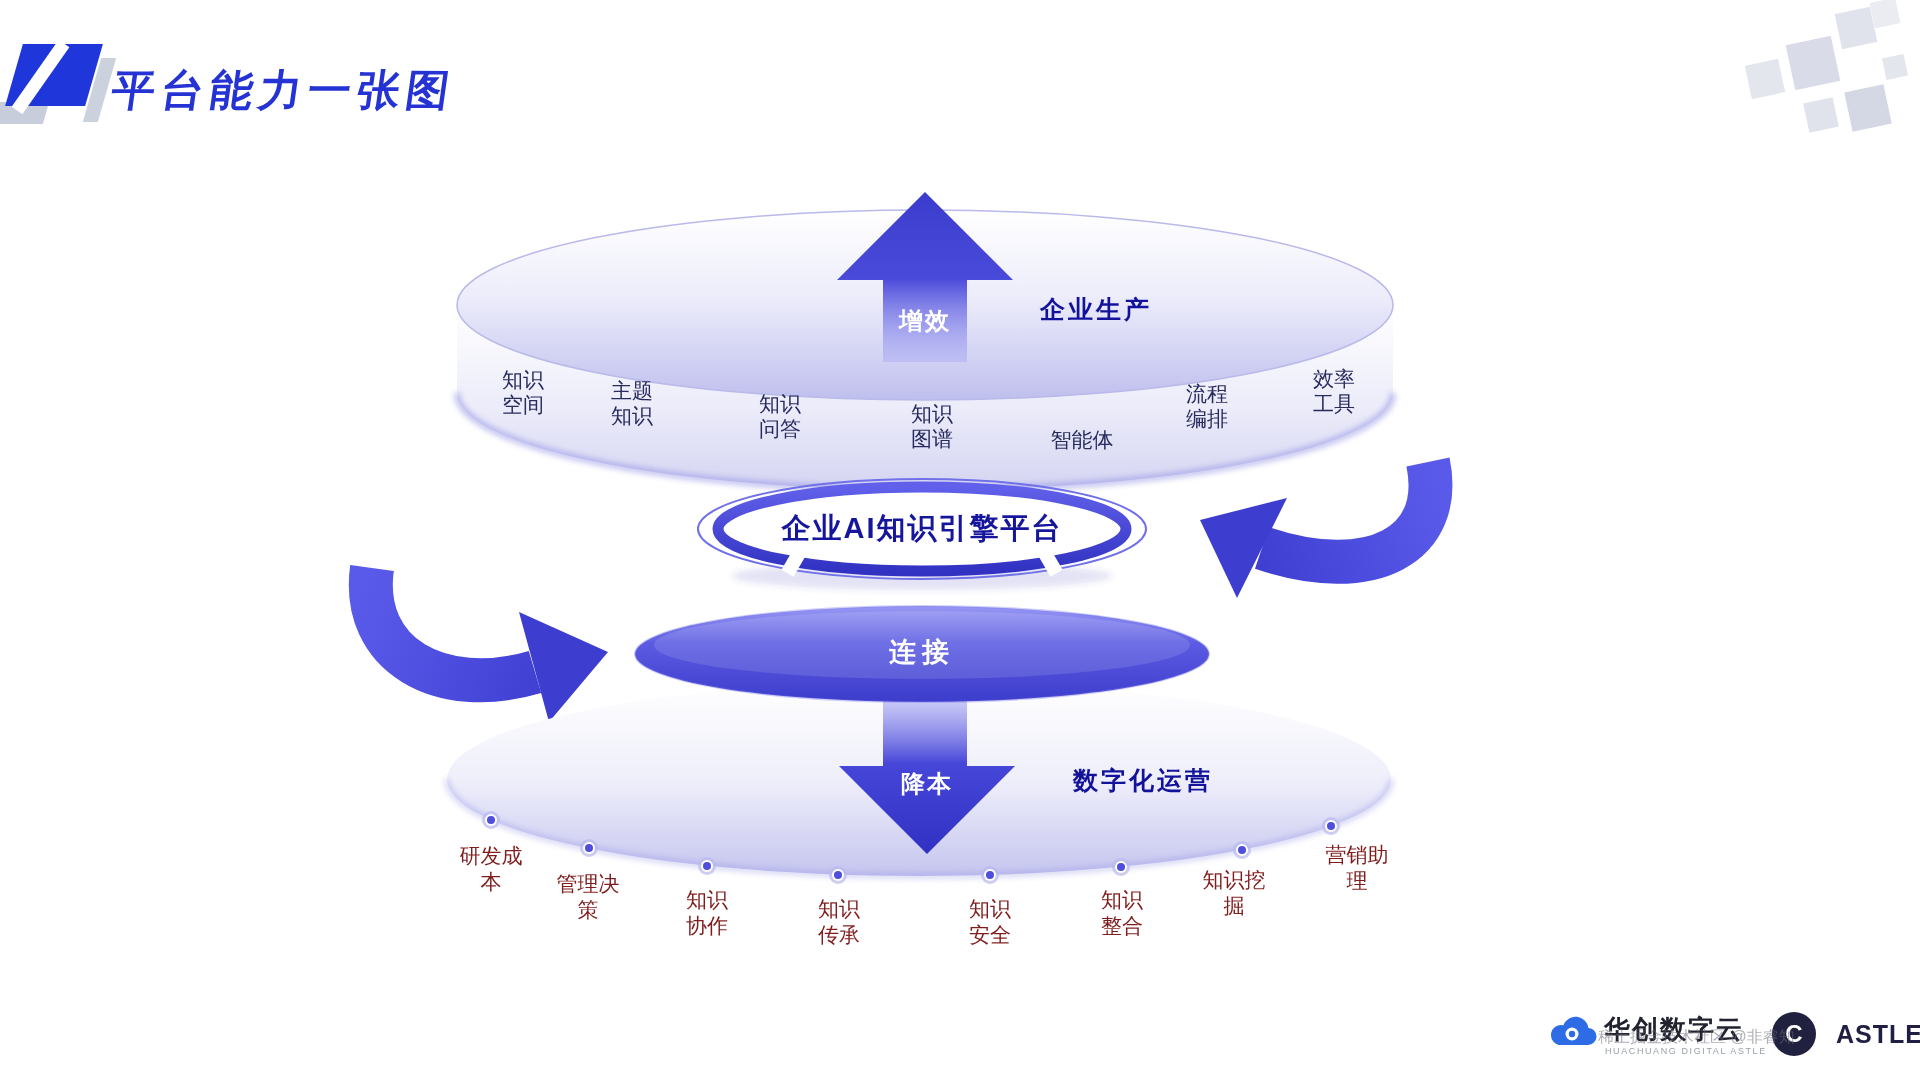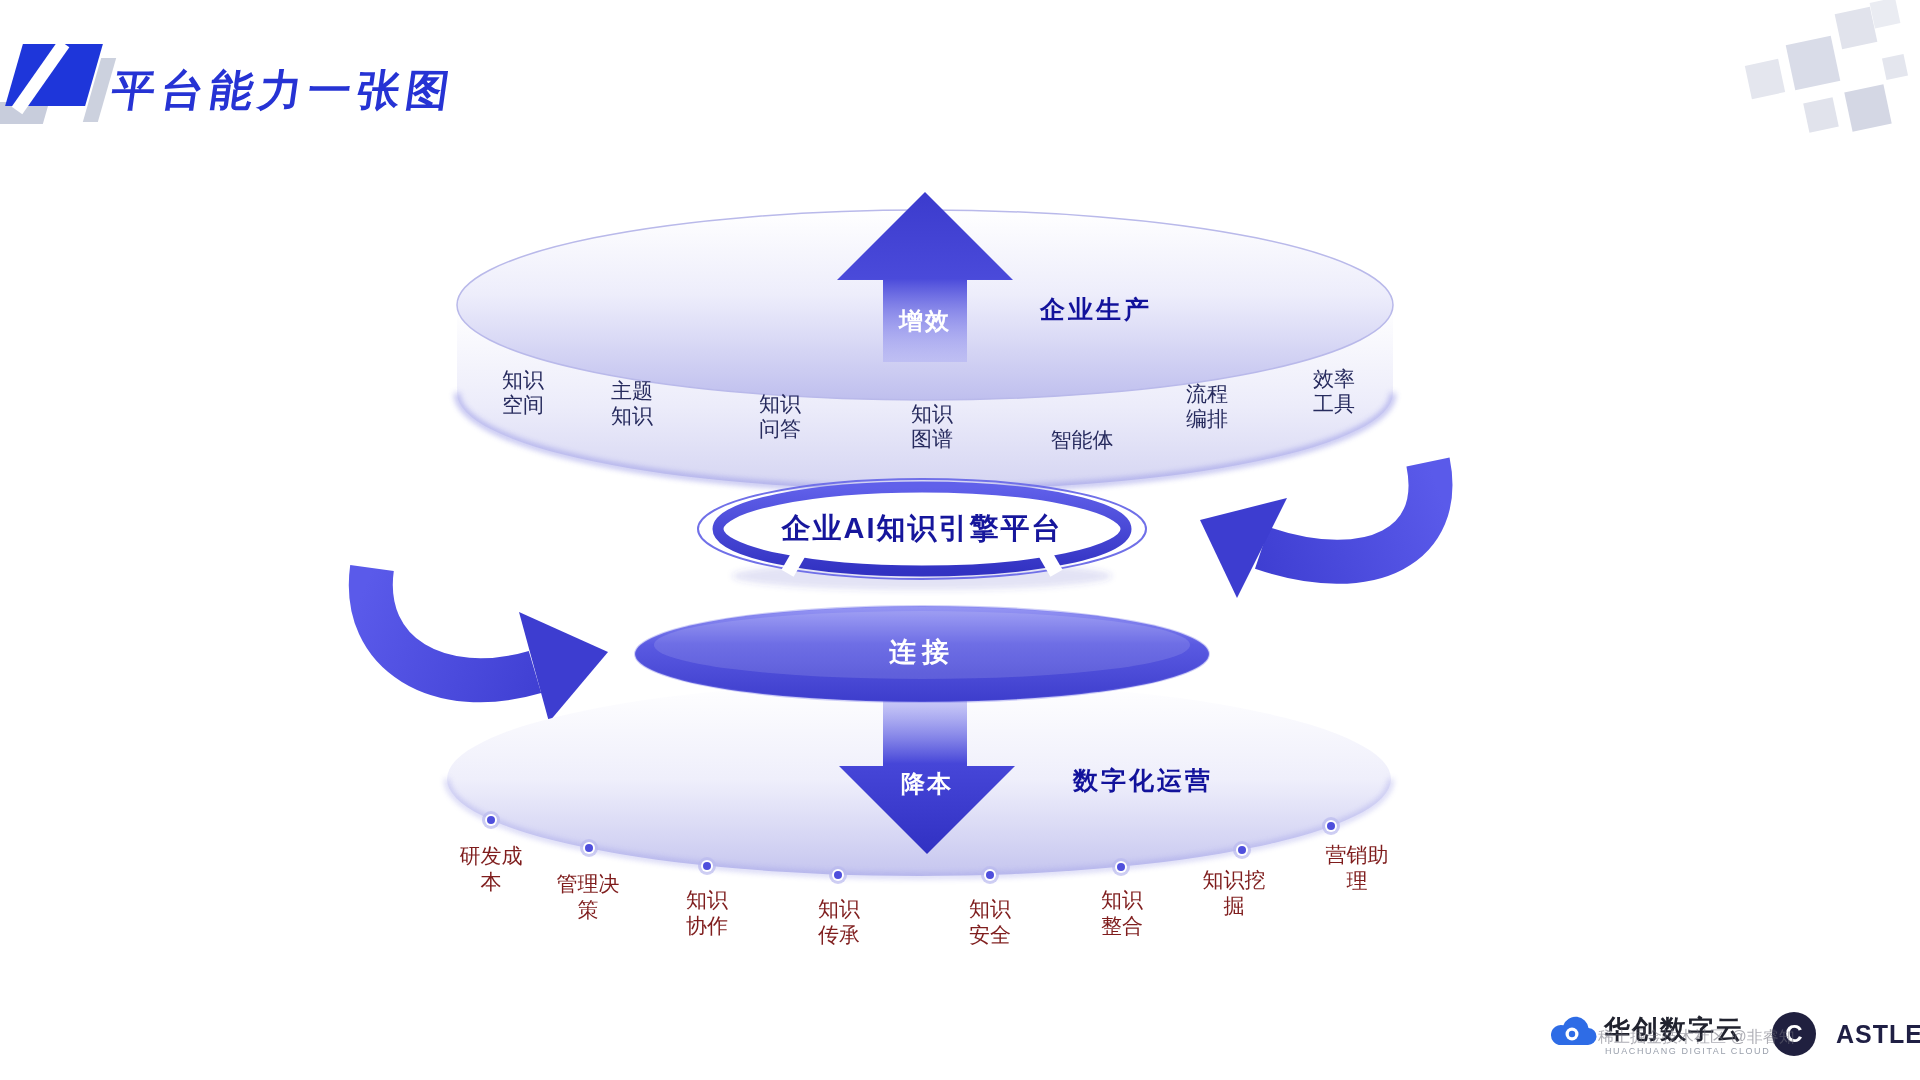--- a/index.html
+++ b/index.html
@@ -230,18 +230,18 @@
 掘</div>
   <div class="lbl sc" style="left:1357px;top:868px">营销助
 理</div>
 
   <svg class="footer-item" style="left:1548px;top:1012px" width="52" height="40" viewBox="0 0 52 40">
     <path d="M13 33a10 10 0 1 1 2.4-19.7A13 13 0 0 1 40.5 16 8.5 8.5 0 0 1 39.5 33 H13 Z" fill="#2e6ce6"></path>
     <circle cx="24" cy="22" r="6.5" fill="#ffffff"></circle>
     <circle cx="24" cy="22" r="3.2" fill="#2e6ce6"></circle>
   </svg>
   <div class="footer-item brand-name">华创数字云</div>
-  <div class="footer-item brand-caption">HUACHUANG DIGITAL CLOUD</div>
+  <div class="footer-item brand-caption">HUACHUANG DIGITAL ASTLE</div>
   <div class="footer-item emblem">C</div>
   <div class="footer-item partner-name">ASTLE</div>
   <div class="footer-item watermark">稀土掘金技术社区 @非睿知</div>
 
 </div>
 
 </body></html>

